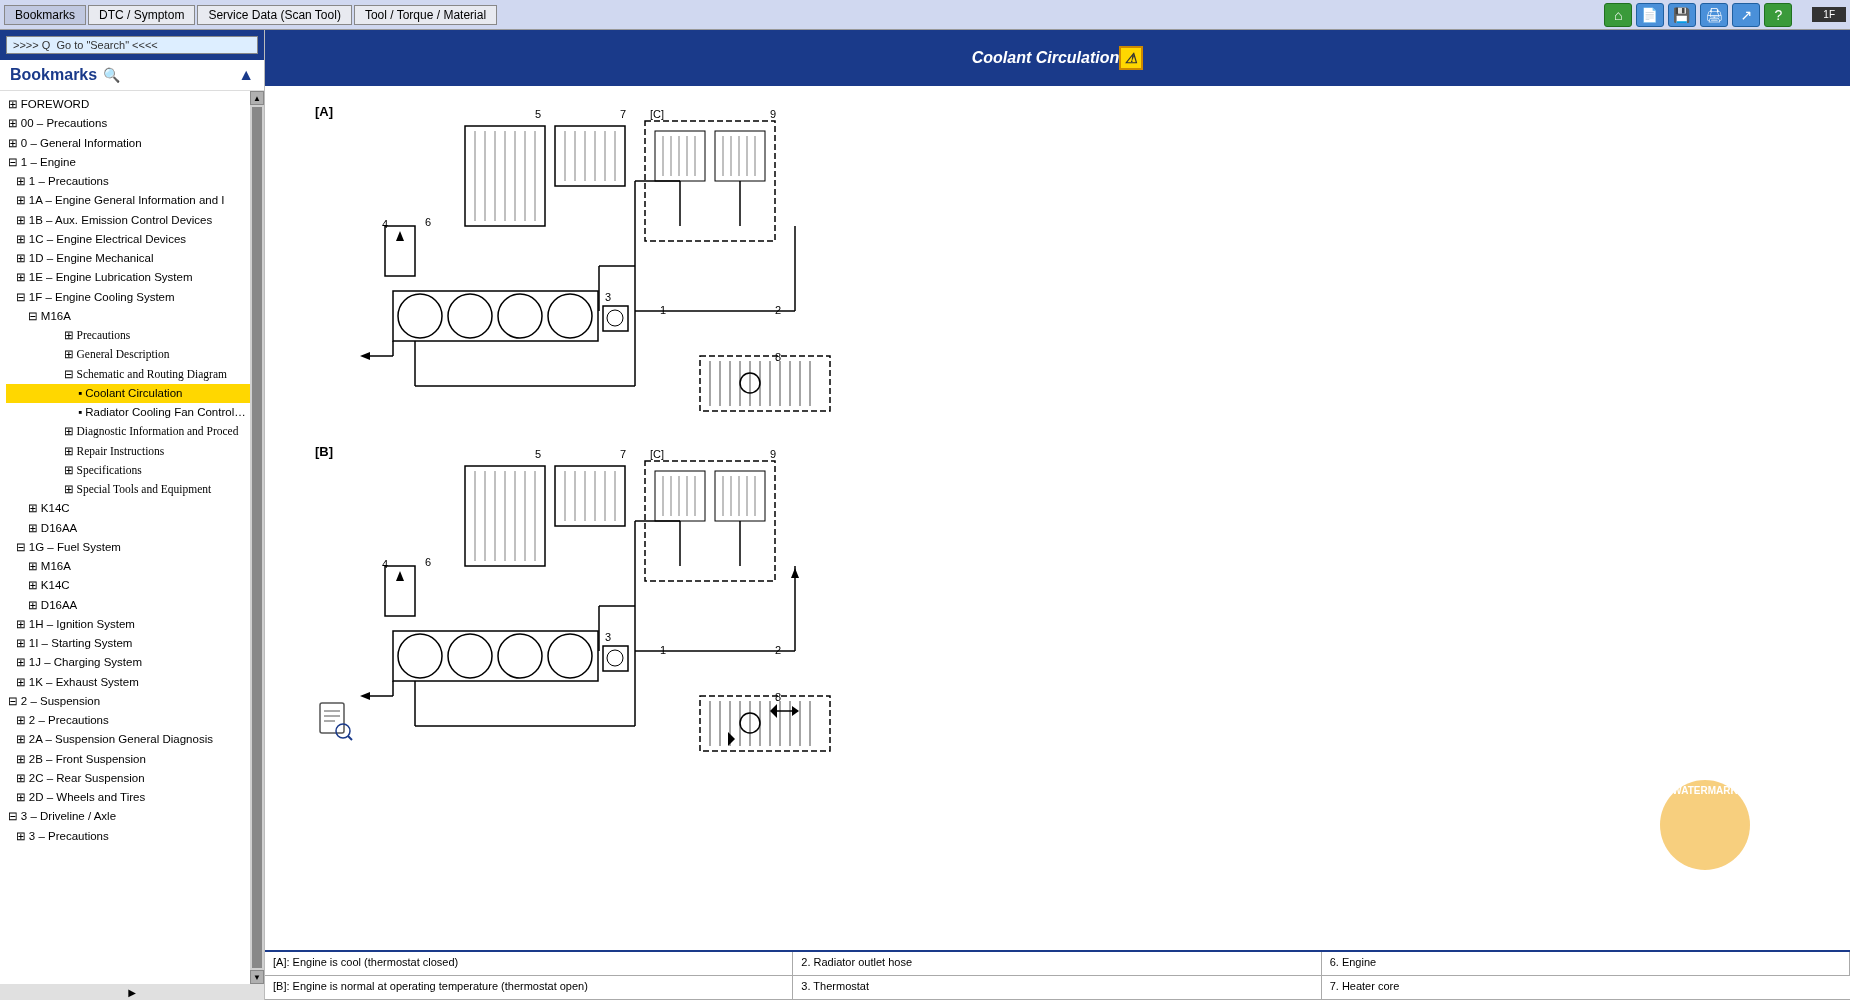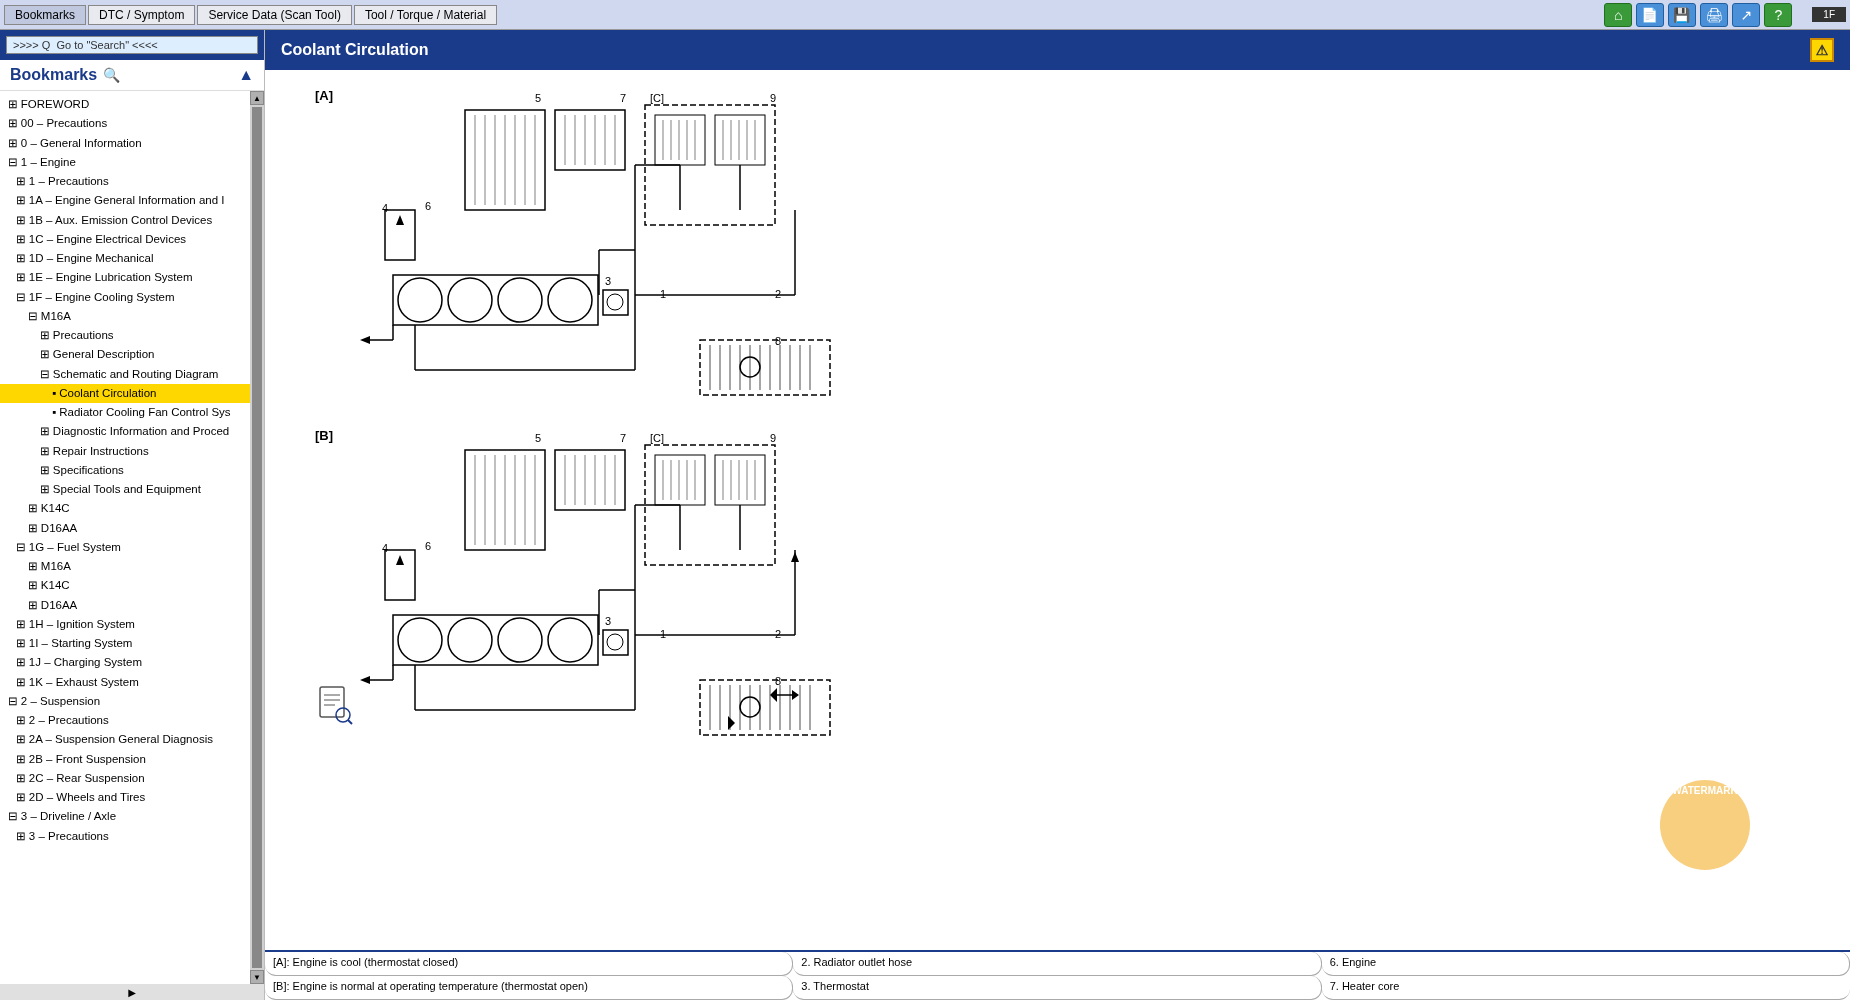--- a/index.html
+++ b/index.html
@@ -99,48 +99,49 @@
       cursor: pointer;
       white-space: nowrap;
       overflow: hidden;
       text-overflow: ellipsis;
       line-height: 1.5;
     }
     .tree-item.highlighted { background: #ffd700; color: #000; }
     .tree-item.level0 { font-weight: normal; }
     .tree-item.level1 { padding-left: 16px; }
     .tree-item.level2 { padding-left: 28px; }
-    .tree-item.level3 { padding-left: 40px; }
-    .tree-item.level4 { padding-left: 52px; }
+    .tree-item.level3 { padding-left: 64px; font-family: Liberation Serif, serif; }
+    .tree-item.level4 { padding-left: 72px; margin-left: 6px; }
     .tree-scroll-btn {
       width: 100%; height: 16px;
       background: #e0e0e0;
       border: none;
       cursor: pointer;
       font-size: 10px;
       text-align: center;
     }
 
     
     #content {
       flex: 1;
       display: flex;
       flex-direction: column;
       overflow: hidden;
       background: #f5f5f5;
     }
     #content-header {
       background: #1a3a8a;
       color: white;
-      padding: 8px 16px;
+      padding: 16px 16px;
       font-size: 16px;
       font-weight: bold;
       display: flex;
       align-items: center;
-      justify-content: space-between;
+      justify-content: center;
+      font-style: italic;
     }
     .warning-icon {
       width: 24px; height: 24px;
       background: #ffd700;
       border: 2px solid #cc8800;
       display: flex; align-items: center; justify-content: center;
       font-weight: bold; font-size: 14px;
       color: #333;
     }
     #content-body {
@@ -166,21 +167,20 @@
       display: grid;
       grid-template-columns: 1fr 1fr 1fr;
       font-size: 11px;
       min-height: 50px;
     }
     .legend-cell {
       padding: 3px 8px;
       border-right: 1px solid #aaa;
       border-bottom: 1px solid #aaa;
       line-height: 1.4;
-      border-radius: 11px;
     }
     .legend-cell:last-child { border-right: none; }
 
     
     .sidebar-wrapper {
       display: flex;
       flex-direction: row;
       flex: 1;
       overflow: hidden;
     }

